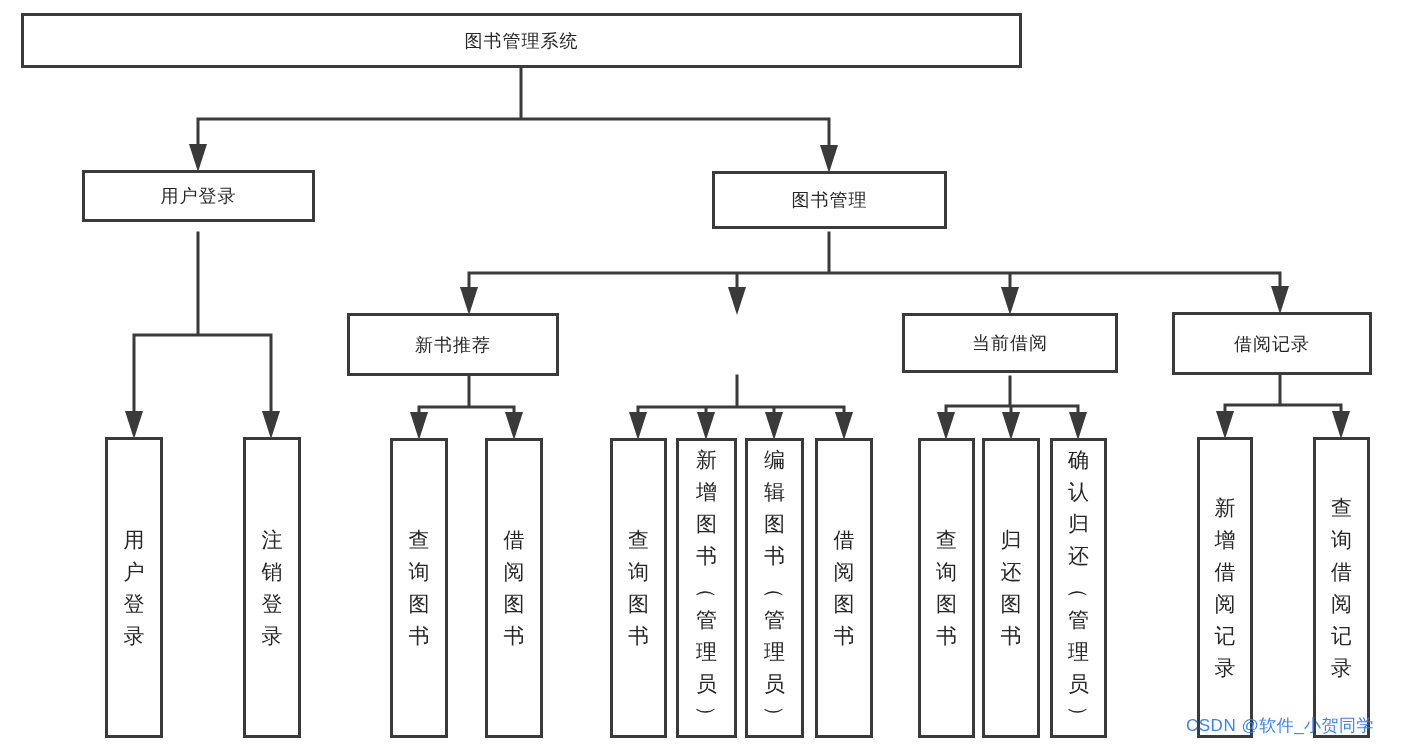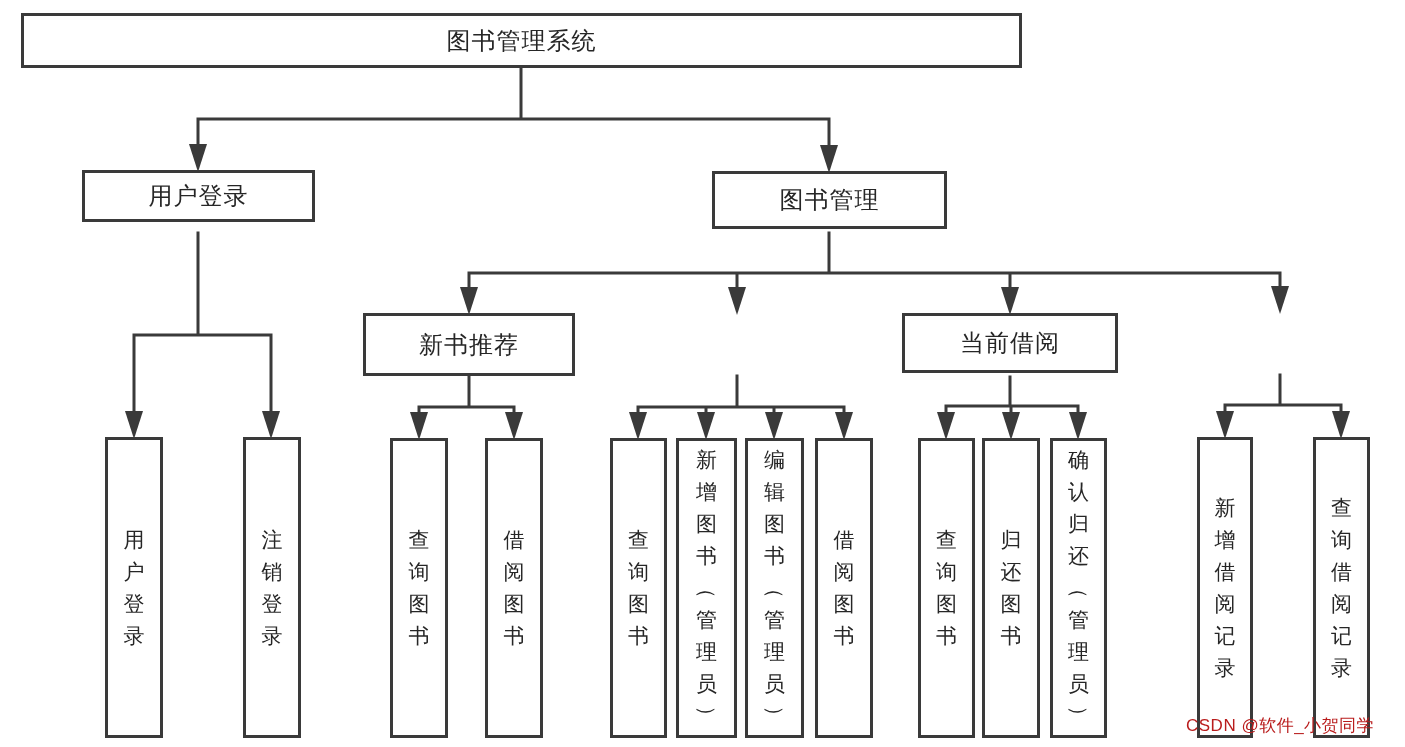--- a/index.html
+++ b/index.html
@@ -9,31 +9,31 @@
     font-family:"Liberation Sans", sans-serif;
   }
   #stage{position:absolute;inset:0;width:1405px;height:747px;}
   #wires{position:absolute;left:0;top:0;}
   .node{
     position:absolute;box-sizing:border-box;
     border:3px solid #3a3a3a;background:#ffffff;
     display:flex;align-items:center;justify-content:center;
     color:#262626;
   }
-  .hnode{font-size:24px;letter-spacing:1px;white-space:nowrap;}
+  .hnode{font-size:18px;letter-spacing:1px;white-space:nowrap;}
   .vnode{font-size:21px;}
   .vtext{
     display:flex;flex-direction:column;align-items:center;justify-content:center;
     height:100%;
   }
   .vtext span{display:block;height:32px;line-height:32px;text-align:center;}
   .vtext span.rotchar{transform:rotate(90deg);}
   .watermark{
     position:absolute;left:1186px;top:714px;
-    font-size:17px;color:#b91c1c;white-space:nowrap;letter-spacing:0.5px;
+    font-size:17px;color:#3b82f6;white-space:nowrap;letter-spacing:0.5px;
   }
 </style>
 </head>
 <body>
 
 <div id="stage">
 
   <svg id="wires" width="1405" height="747" viewBox="0 0 1405 747">
     <g stroke="#3a3a3a" stroke-width="3" fill="none" stroke-linecap="square">
 
@@ -78,25 +78,28 @@
     <span>图书管理系统</span>
   </div>
 
   <div class="node hnode" style="left:82px;top:170px;width:233px;height:52px">
     <span>用户登录</span>
   </div>
   <div class="node hnode" style="left:712px;top:171px;width:235px;height:58px">
     <span>图书管理</span>
   </div>
 
-  <div class="node hnode" style="left:363px;top:313px;width:212px;height:63px">
+  <div class="node hnode" style="left:347px;top:313px;width:212px;height:63px">
     <span>新书推荐</span>
   </div>
   <div class="node hnode" style="left:902px;top:313px;width:216px;height:60px">
     <span>当前借阅</span>
+  </div>
+  <div class="node hnode" style="left:1172px;top:312px;width:200px;height:63px">
+    <span>借阅记录</span>
   </div>
 
   <div class="node vnode" style="left:105px;top:437px;width:58px;height:301px">
     <span class="vtext">
         <span>用</span>
         <span>户</span>
         <span>登</span>
         <span>录</span>
       </span>
   </div>

